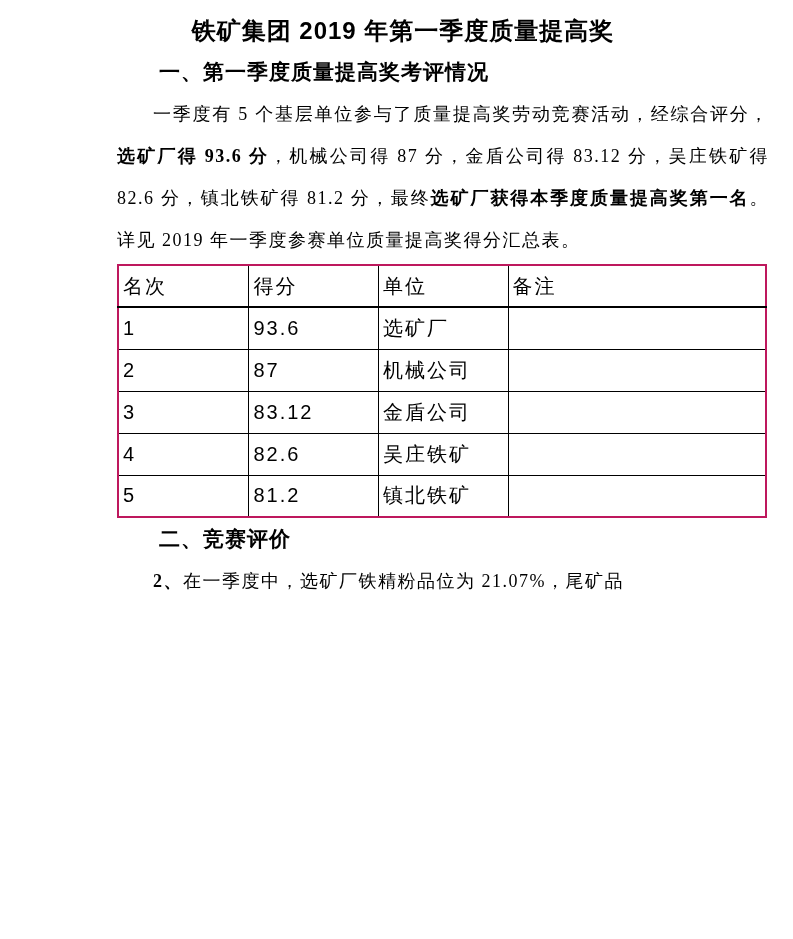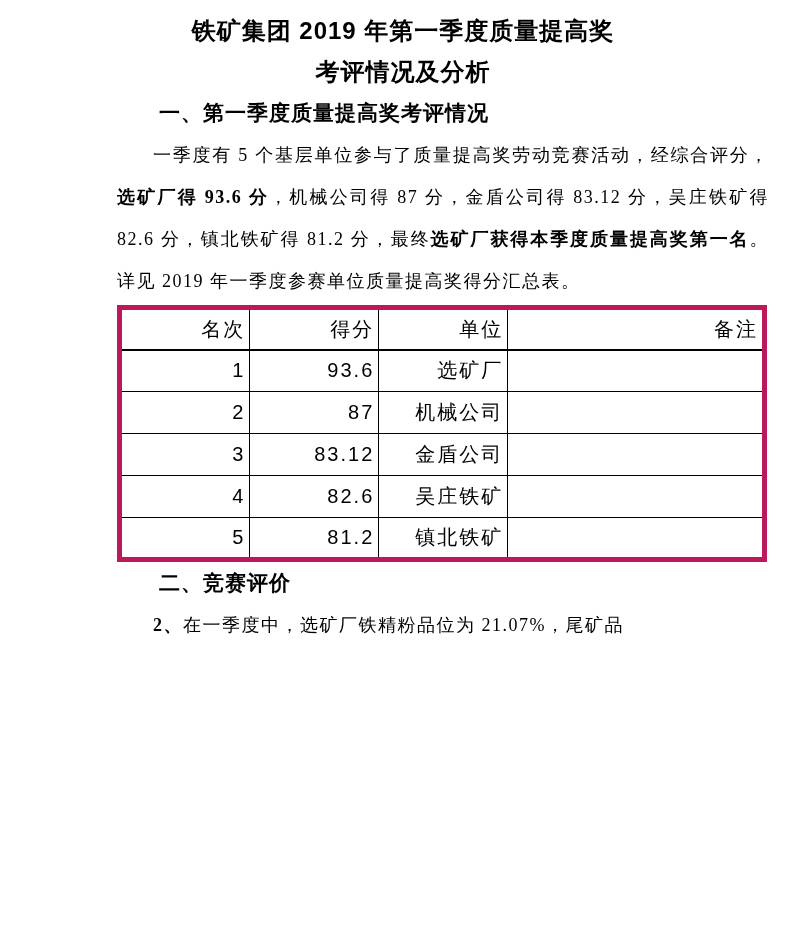--- a/index.html
+++ b/index.html
@@ -45,44 +45,43 @@
     text-align: justify;
     text-justify: inter-character;
     text-indent: 2em;
   }
   .body-par .seg.bold { font-weight: bold; }
   .score-table {
     width: 650px;
     margin: 3px 0 0 0;
     border-collapse: collapse;
     table-layout: fixed;
-    border: 5px solid #be185d;
+    border: 2px solid #be185d;
     font-family: "Liberation Sans", "DejaVu Sans", sans-serif;
     font-size: 20px;
-    text-align: right;
+    text-align: left;
   }
   .score-table thead tr { border-bottom: 2px solid #000000; }
   .score-table th, .score-table td {
     border: 1px solid #000000;
     height: 42px;
     padding: 0 4px;
     font-weight: normal;
     vertical-align: middle;
     letter-spacing: 2px;
   }
 </style>
 </head>
 <body>
 
 <div class="page">
   <div class="content">
 
     <div class="doc-title">铁矿集团 2019 年第一季度质量提高奖</div>
 
-    <div class="doc-title">考评情况及分析</div>
 
     <div class="sec-heading">一、第一季度质量提高奖考评情况</div>
 
     <p class="body-par"><span class="seg">一季度有 5 个基层单位参与了质量提高奖劳动竞赛活动，经综合评分，</span><span class="seg bold">选矿厂得 93.6 分</span><span class="seg">，机械公司得 87 分，金盾公司得 83.12 分，吴庄铁矿得 82.6 分，镇北铁矿得 81.2 分，最终</span><span class="seg bold">选矿厂获得本季度质量提高奖第一名</span><span class="seg">。详见 2019 年一季度参赛单位质量提高奖得分汇总表。</span></p>
 
     <table class="score-table">
       <colgroup>
         <col style="width:20.2%">
         <col style="width:20%">
         <col style="width:20%">

